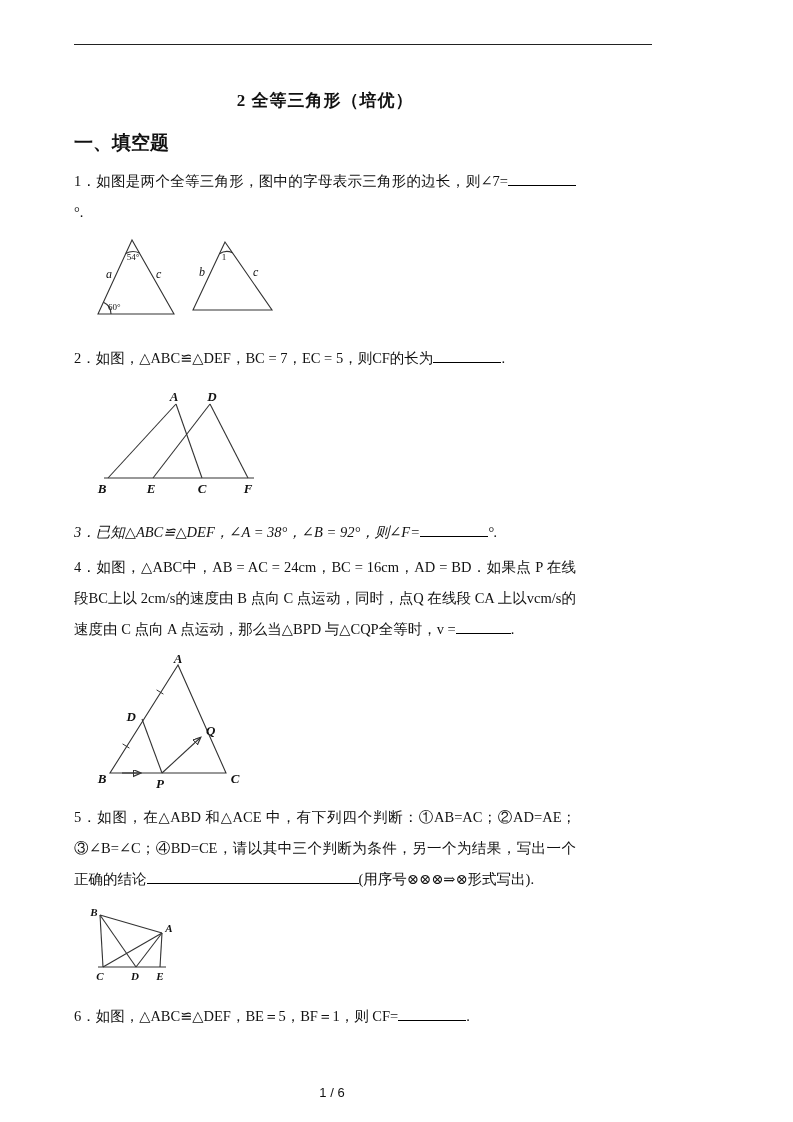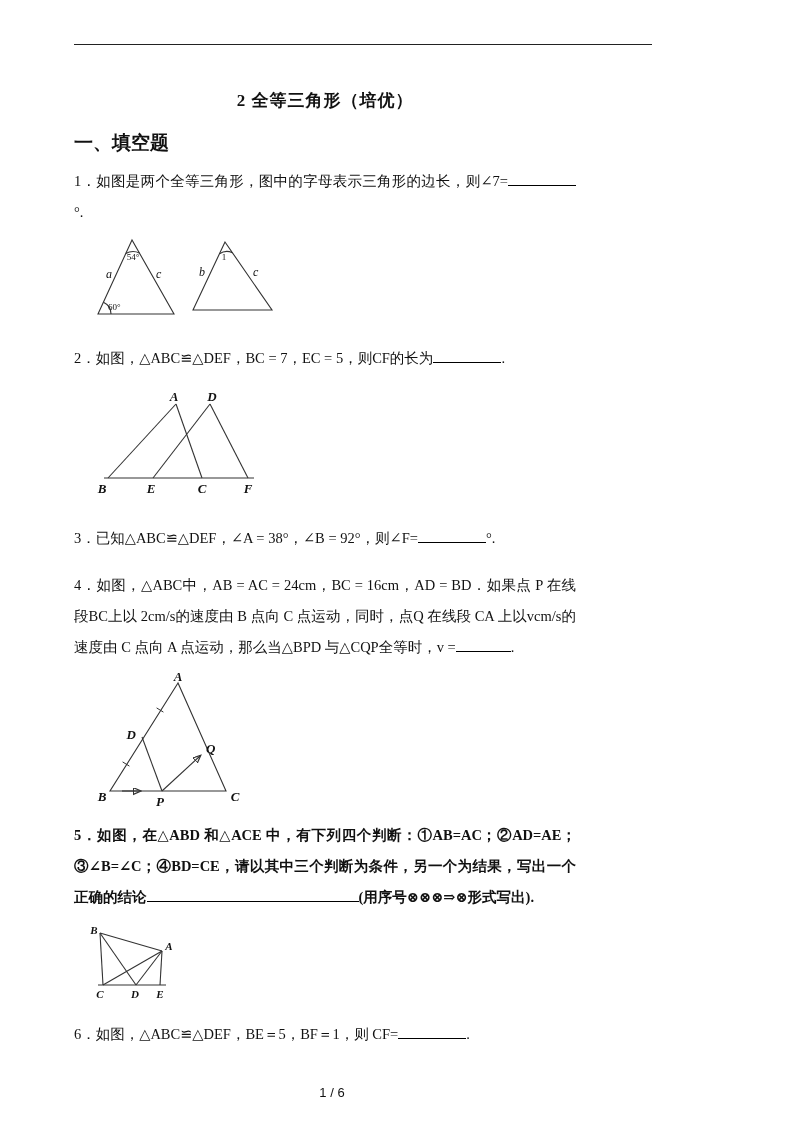--- a/index.html
+++ b/index.html
@@ -43,23 +43,23 @@
   }
   .blank.w68{width:68px;}
   .blank.w55{width:55px;}
   .blank.w210{width:212px;}
   .fig{display:block;}
   .fig1{margin:6px 0 0 18px;}
   .fig2{margin:16px 0 0 22px;}
   .fig4{margin:10px 0 0 22px;}
   .fig5{margin:10px 0 0 12px;}
   .q2m{margin-top:14px;}
-  .q3m{margin-top:28px;}
-  .q4m{margin-top:16px;}
-  .q5m{margin-top:12px;font-weight:bold;}
+  .q3m{margin-top:22px;font-style:italic;}
+  .q4m{margin-top:4px;}
+  .q5m{margin-top:12px;}
   .q6m{margin-top:18px;}
   svg text{
     font-family:"Liberation Serif","DejaVu Serif",serif;
     fill:#111;
   }
   svg .vlabel{font-size:13px;font-style:italic;font-weight:bold;}
   svg .slabel{font-size:12px;font-style:italic;}
   svg .alabel{font-size:9px;}
   svg line,svg polygon,svg path,svg polyline{stroke:#333;stroke-width:1.1;fill:none;}
   svg .tick{stroke-width:1;}

